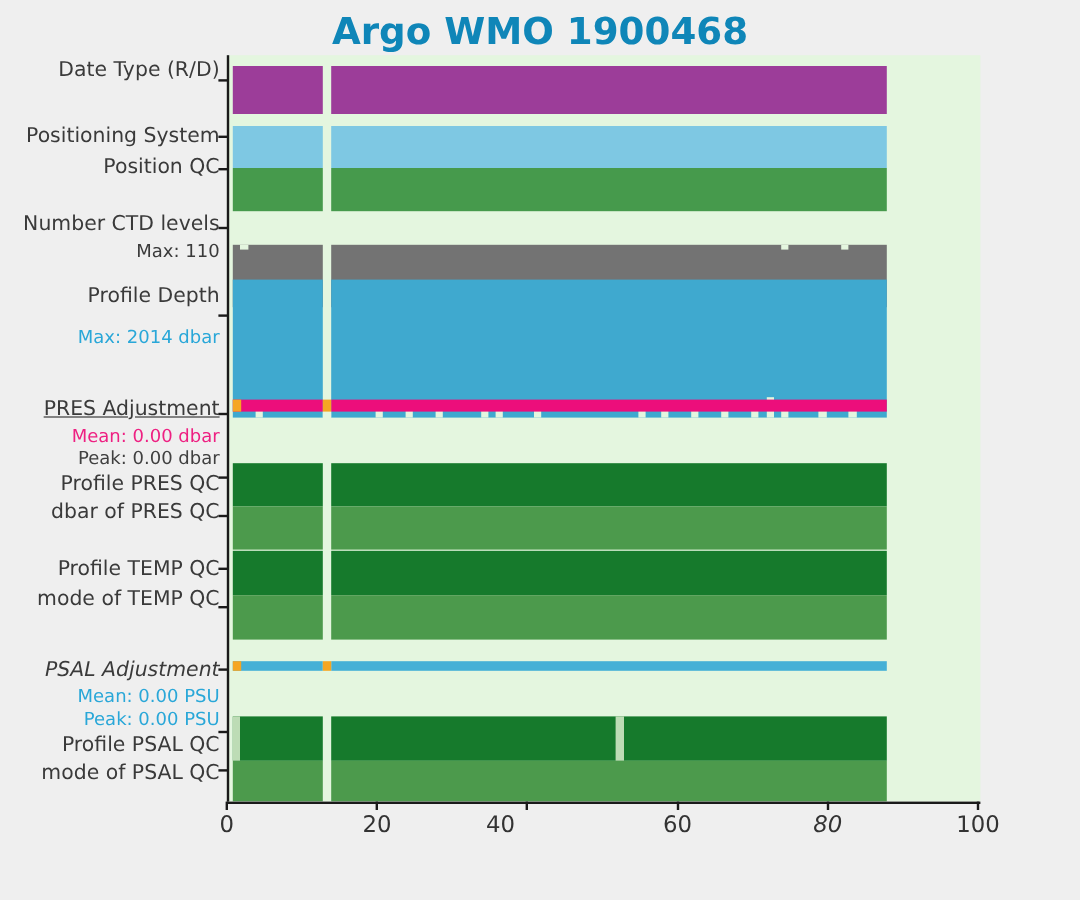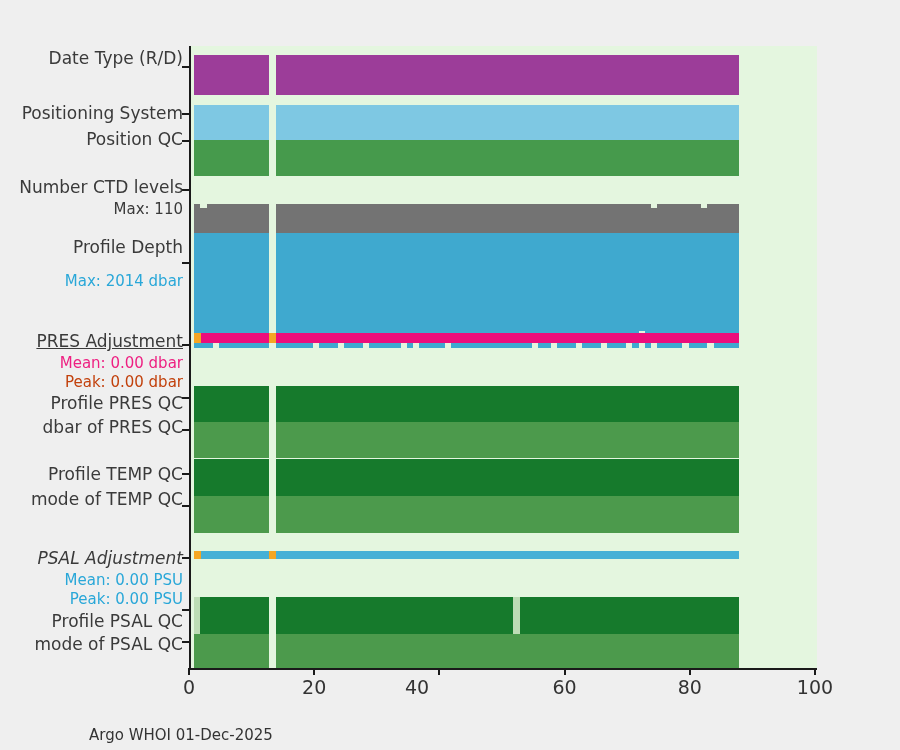--- a/index.html
+++ b/index.html
@@ -64,20 +64,21 @@
   .rlabel.sub{font-size:15px;}
 
   
   .bar{position:absolute;}
 </style>
 </head>
 <body>
 
 <div id="fig">
 
+  <div class="title">Argo WMO 1900468</div>
 
   <div class="plot">
     <div class="plotclip" id="bars-layer">
         <div class="bar" style="left: 3.13px; top: 9px; width: 75.12px; height: 40px; background: rgb(156, 61, 153);"></div>
         <div class="bar" style="left: 84.51px; top: 9px; width: 463.24px; height: 40px; background: rgb(156, 61, 153);"></div>
         <div class="bar" style="left: 3.13px; top: 59px; width: 75.12px; height: 35px; background: rgb(126, 200, 227);"></div>
         <div class="bar" style="left: 84.51px; top: 59px; width: 463.24px; height: 35px; background: rgb(126, 200, 227);"></div>
         <div class="bar" style="left: 3.13px; top: 94px; width: 75.12px; height: 36px; background: rgb(70, 154, 76);"></div>
         <div class="bar" style="left: 84.51px; top: 94px; width: 463.24px; height: 36px; background: rgb(70, 154, 76);"></div>
         <div class="bar" style="left: 3.13px; top: 158px; width: 75.12px; height: 52px; background: rgb(115, 115, 115);"></div>
@@ -133,21 +134,21 @@
   <div id="ticks-layer">
       <div class="xtick" style="left: 188px;"></div>
       <div class="xtlabel" style="left: 189px;">0</div>
       <div class="xtick" style="left: 313.2px;"></div>
       <div class="xtlabel" style="left: 314.2px;">20</div>
       <div class="xtick" style="left: 438.4px;"></div>
       <div class="xtlabel" style="left: 417px;">40</div>
       <div class="xtick" style="left: 563.6px;"></div>
       <div class="xtlabel" style="left: 564.6px;">60</div>
       <div class="xtick" style="left: 688.8px;"></div>
-      <div class="xtlabel" style="left: 689.8px;">80</div>
+      <div class="xtlabel" style="left: 689.8px; font-style: italic;">80</div>
       <div class="xtick" style="left: 814px;"></div>
       <div class="xtlabel" style="left: 815px;">100</div>
       <div class="ytick" style="top: 66px;"></div>
       <div class="ytick" style="top: 113px;"></div>
       <div class="ytick" style="top: 140px;"></div>
       <div class="ytick" style="top: 189px;"></div>
       <div class="ytick" style="top: 262px;"></div>
       <div class="ytick" style="top: 344px;"></div>
       <div class="ytick" style="top: 397px;"></div>
       <div class="ytick" style="top: 429px;"></div>
@@ -160,26 +161,25 @@
   <div id="ylabels-layer">
       <div class="rlabel" style="top: 48px;">Date Type (R/D)</div>
       <div class="rlabel" style="top: 103px;">Positioning System</div>
       <div class="rlabel" style="top: 129px;">Position QC</div>
       <div class="rlabel" style="top: 177px;">Number CTD levels</div>
       <div class="rlabel sub" style="top: 199px; color: rgb(58, 58, 58);">Max: 110</div>
       <div class="rlabel" style="top: 237px;">Profile Depth</div>
       <div class="rlabel sub" style="top: 271px; color: rgb(41, 167, 216);">Max: 2014 dbar</div>
       <div class="rlabel" style="top: 331px; text-decoration: underline;">PRES Adjustment</div>
       <div class="rlabel sub" style="top: 353px; color: rgb(238, 32, 130);">Mean: 0.00 dbar</div>
-      <div class="rlabel sub" style="top: 372px; color: #c2410c;">Peak: 0.00 dbar</div>
+      <div class="rlabel sub" style="top: 372px; color: #404040;">Peak: 0.00 dbar</div>
       <div class="rlabel" style="top: 393px;">Profile PRES QC</div>
       <div class="rlabel" style="top: 417px;">dbar of PRES QC</div>
       <div class="rlabel" style="top: 464px; margin-left: 15px;">Profile TEMP QC</div>
       <div class="rlabel" style="top: 489px;">mode of TEMP QC</div>
       <div class="rlabel" style="top: 548px; font-style: italic;">PSAL Adjustment</div>
       <div class="rlabel sub" style="top: 570px; color: rgb(41, 167, 216);">Mean: 0.00 PSU</div>
       <div class="rlabel sub" style="top: 589px; color: rgb(41, 167, 216);">Peak: 0.00 PSU</div>
       <div class="rlabel" style="top: 611px;">Profile PSAL QC</div>
       <div class="rlabel" style="top: 634px;">mode of PSAL QC</div>
     </div>
 
-  <div class="footer">Argo WHOI 01-Dec-2025</div>
 </div>
 
 </body></html>

